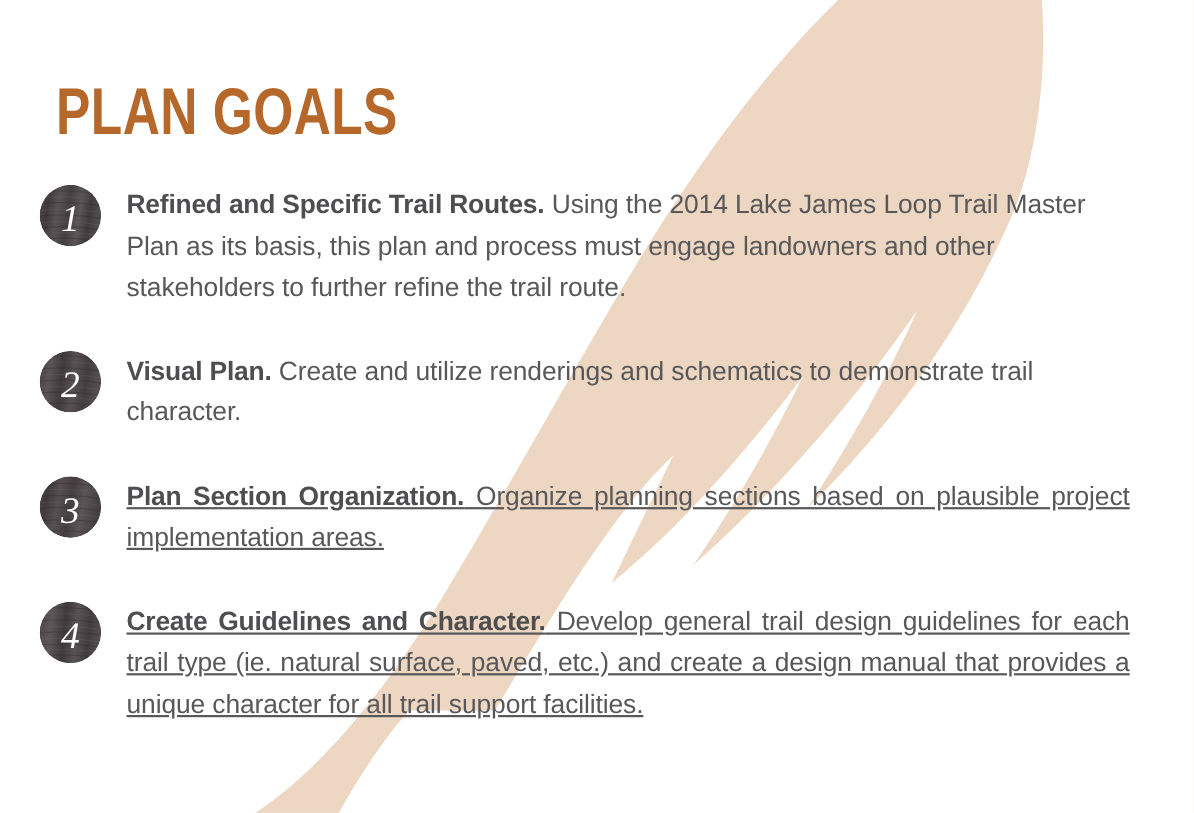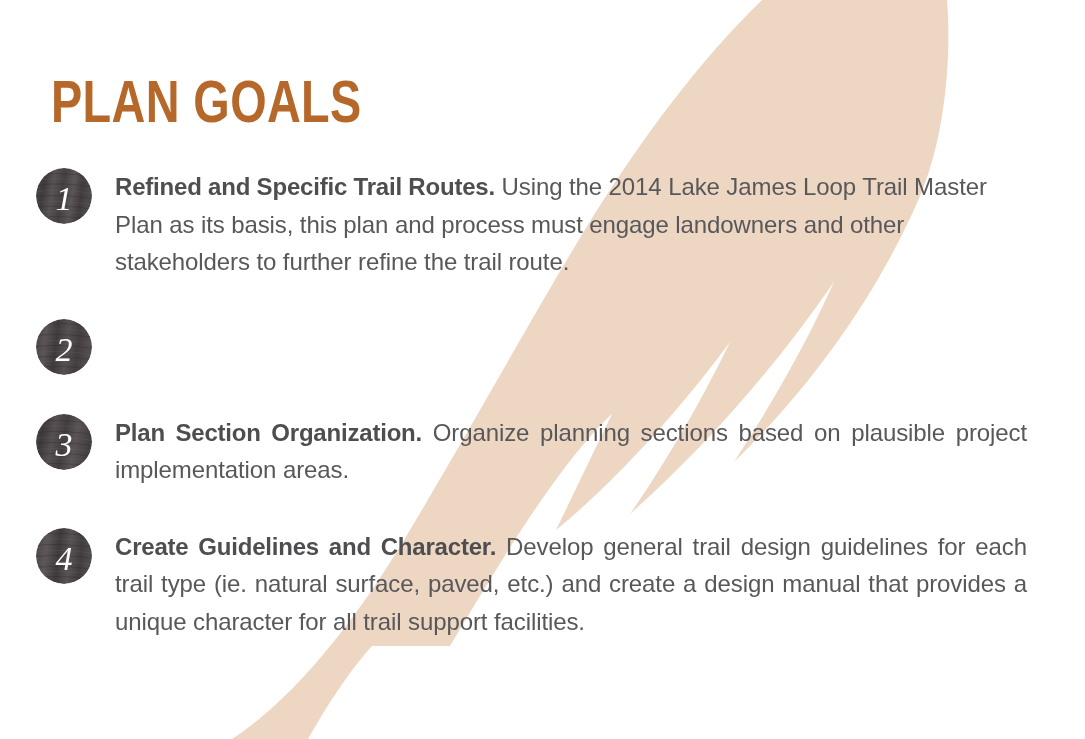--- a/index.html
+++ b/index.html
@@ -88,20 +88,21 @@
     width: 912px;
     color: #58585a;
     font-size: 24px;
     line-height: 37.5px;
     letter-spacing: -0.1px;
     text-align: left;
   }
   .goal-text.justify {
     text-align: justify;
     text-align-last: left;
+    text-decoration: underline;
   }
   .goal-text .lead {
     font-weight: 700;
     color: #4e4e50;
     letter-spacing: -0.2px;
   }
 </style>
 </head>
 <body>
 
@@ -207,20 +208,21 @@
               <g stroke="#6e6appa" stroke-width="0.6" opacity="0.4">
                 <path d="M-4 11 Q22 8 60 13" fill="none" stroke="#6e686a"></path>
                 <path d="M-4 23 Q26 19 60 25" fill="none" stroke="#6e686a"></path>
                 <path d="M-4 34 Q22 30 60 36" fill="none" stroke="#6e686a"></path>
                 <path d="M-4 44 Q24 40 60 46" fill="none" stroke="#6e686a"></path>
               </g>
             </g>
             <text x="28" y="42" text-anchor="middle" fill="#ffffff" font-family="'Liberation Serif', serif" font-size="34" font-style="italic" font-weight="400">2</text>
           </svg>
         </span>
+        <p class="goal-text"><span class="lead">Visual Plan.</span><span> Create and utilize renderings and schematics to demonstrate trail character.</span></p>
       </div>
 
       <div class="goal-item g2">
         <span class="goal-badge">
           <svg width="56" height="56" viewBox="0 0 56 56">
             <defs>
               <clipPath id="c3">
                   <circle cx="28" cy="28" r="28"></circle>
                 </clipPath>
               <linearGradient id="wood3" x1="0" y1="0" x2="1" y2="0.18">

